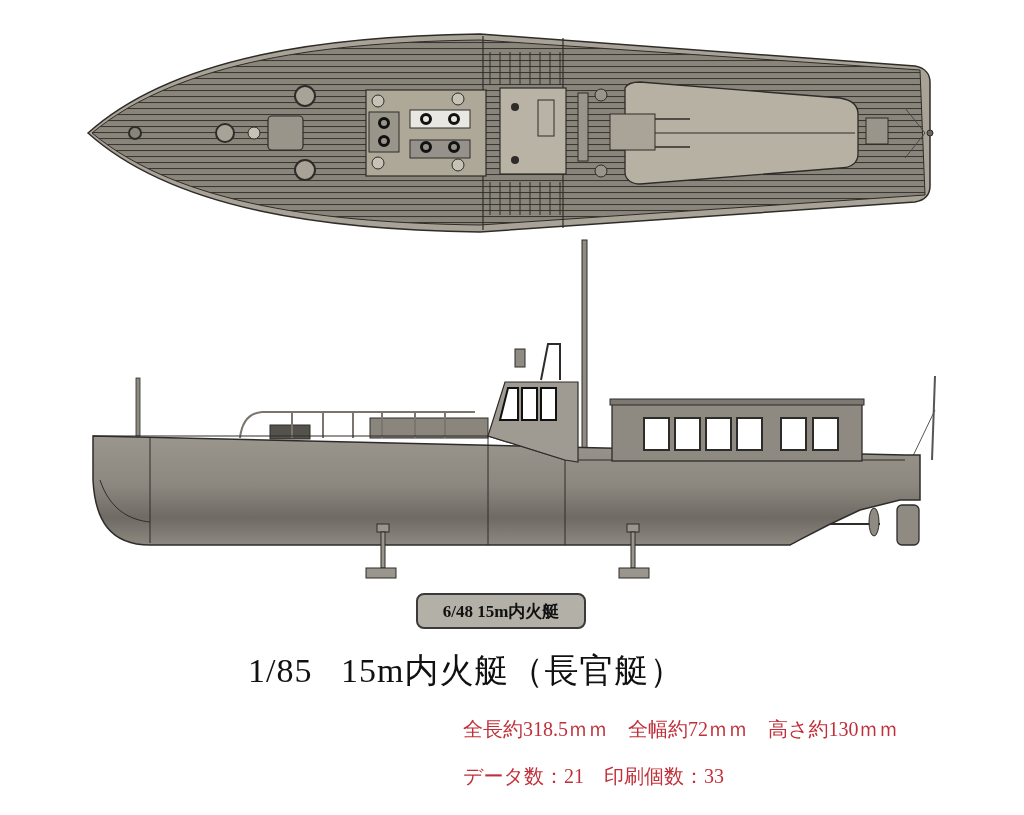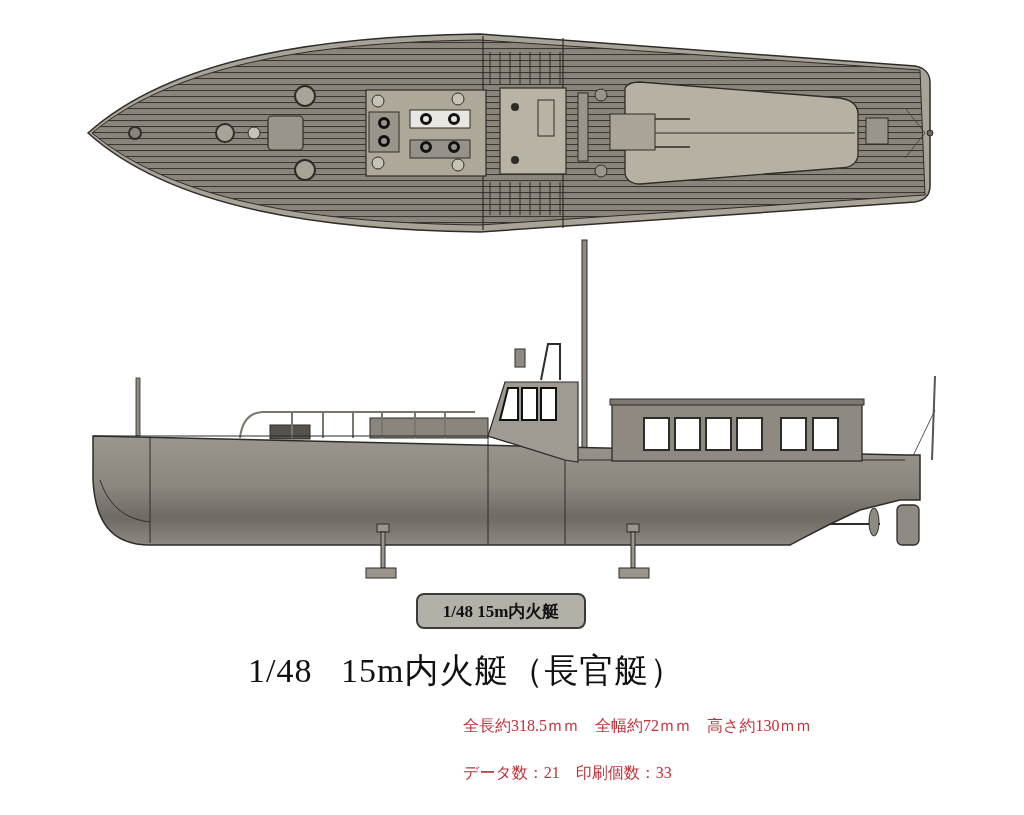--- a/index.html
+++ b/index.html
@@ -6,21 +6,21 @@
   body { width:1024px; height:815px; position:relative; overflow:hidden;
          font-family:"DejaVu Serif", "Liberation Serif", serif; }
   .drawing { position:absolute; left:0; top:0; width:1024px; height:600px; }
   .badge { position:absolute; left:416px; top:593px; width:170px; height:36px;
            box-sizing:border-box; background:#b3b0a8; border:2px solid #3a3a3a;
            border-radius:8px; display:flex; align-items:center; justify-content:center;
            font-family:"Liberation Serif","DejaVu Serif",serif; font-weight:bold;
            font-size:17px; color:#111; }
   .title { position:absolute; left:248px; top:648px; font-size:34px; color:#111;
            font-family:"Liberation Serif","DejaVu Serif",serif; white-space:pre; letter-spacing:1px; }
-  .spec { position:absolute; color:#c0303a; font-size:16px;
+  .spec { position:absolute; color:#c0303a; font-size:20px;
           font-family:"Liberation Serif","DejaVu Serif",serif; white-space:pre; }
   .spec.l1 { left:463px; top:716px; }
   .spec.l2 { left:463px; top:763px; }
 </style>
 </head>
 <body>
 
 <svg class="drawing" viewBox="0 0 1024 600" xmlns="http://www.w3.org/2000/svg">
   <defs>
     <linearGradient id="hullGrad" x1="0" y1="0" x2="0" y2="1">
@@ -165,19 +165,19 @@
       <rect x="381" y="532" width="4" height="36"></rect>
       <rect x="366" y="568" width="30" height="10"></rect>
       <rect x="627" y="524" width="12" height="8"></rect>
       <rect x="631" y="532" width="4" height="36"></rect>
       <rect x="619" y="568" width="30" height="10"></rect>
     </g>
   </g>
 </svg>
 
 <div class="badge">
-  <span>1/48  15m内火艇</span>
+  <span>6/48  15m内火艇</span>
 </div>
 
-<div class="title">1/48   15m内火艇（長官艇）</div>
+<div class="title">1/85   15m内火艇（長官艇）</div>
 
 <div class="spec l1">全長約318.5ｍｍ　全幅約72ｍｍ　高さ約130ｍｍ</div>
 <div class="spec l2">データ数：21　印刷個数：33</div>
 
 </body></html>

